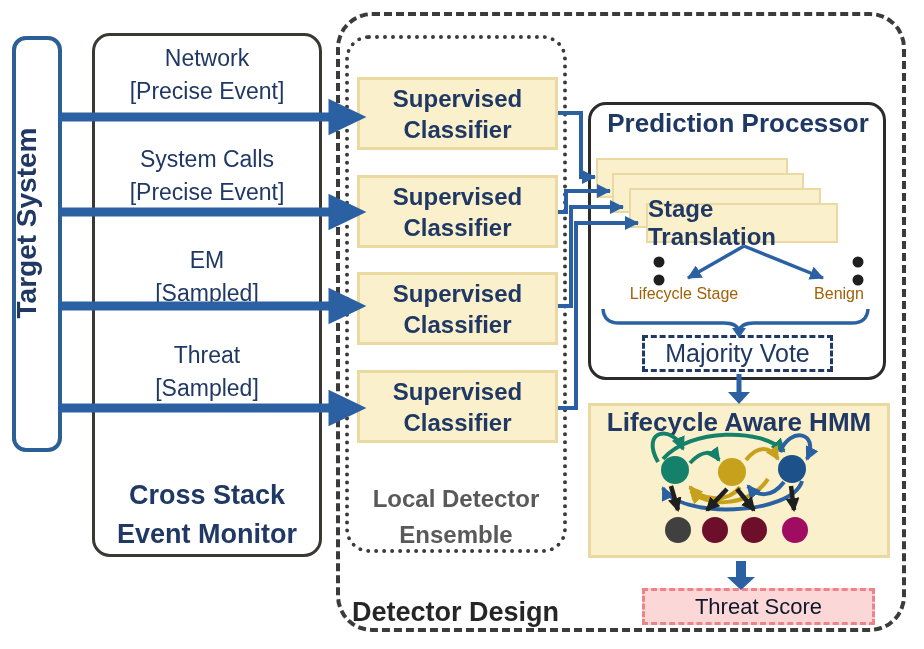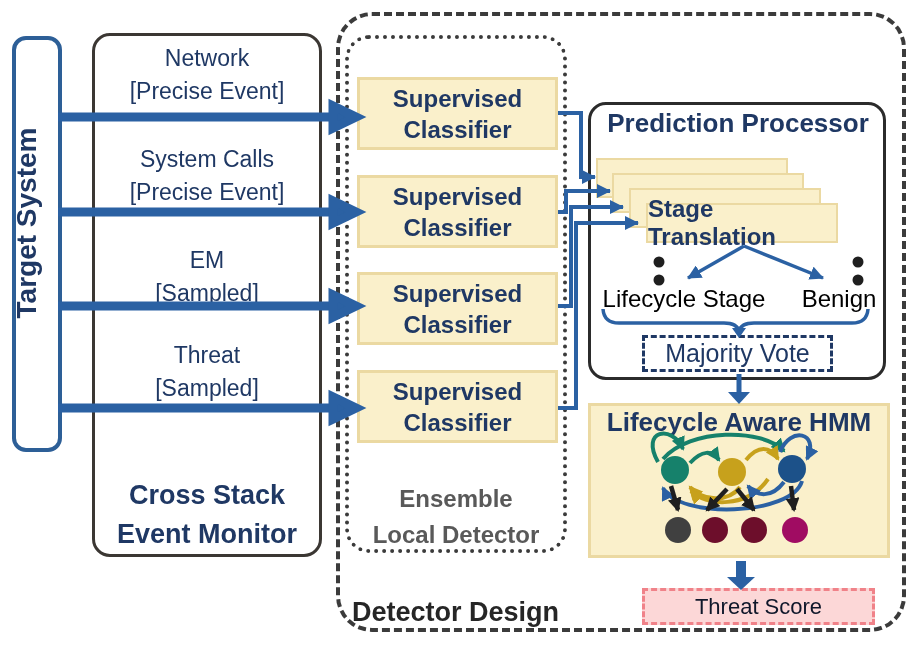--- a/index.html
+++ b/index.html
@@ -58,21 +58,21 @@
     font-size:26px;font-weight:700;color:#1F3864;z-index:3;
   }
   .stage-card{
     width:192px;height:40px;background:#FAF0CB;border:2px solid #EBD9A2;box-sizing:border-box;z-index:2;
   }
   .stage-card-front{
     display:flex;align-items:center;justify-content:center;
     font-size:24px;font-weight:700;color:#1F3864;
   }
   .pp-text{
-    color:#000000;font-size:24px;text-align:center;z-index:3;
+    color:#a16207;font-size:16px;text-align:center;z-index:3;
   }
   .majority-box{
     left:642px;top:335px;width:191px;height:37px;
     border:3px dashed #1F3864;background:#ffffff;box-sizing:border-box;
     display:flex;align-items:center;justify-content:center;
     font-size:25px;color:#1F3864;z-index:3;
   }
   .hmm-box{
     left:588px;top:403px;width:302px;height:155px;
     background:#FAF0CB;border:3px solid #EBD9A2;box-sizing:border-box;z-index:1;
@@ -138,22 +138,22 @@
   <div class="abs classifier" style="top:272px">
     <div>Supervised</div>
     <div>Classifier</div>
   </div>
   <div class="abs classifier" style="top:370px">
     <div>Supervised</div>
     <div>Classifier</div>
   </div>
 
   <div class="abs ensemble-label">
+    <div>Local Detector</div>
     <div>Ensemble</div>
-    <div>Local Detector</div>
   </div>
 
   <div class="abs prediction-box"></div>
   <div class="abs prediction-title">Prediction Processor</div>
 
   <div class="abs stage-card" style="left:596px;top:158px"></div>
   <div class="abs stage-card" style="left:612px;top:173px"></div>
   <div class="abs stage-card" style="left:629px;top:188px"></div>
   <div class="abs stage-card stage-card-front" style="left:646px;top:203px">Stage Translation</div>
 

